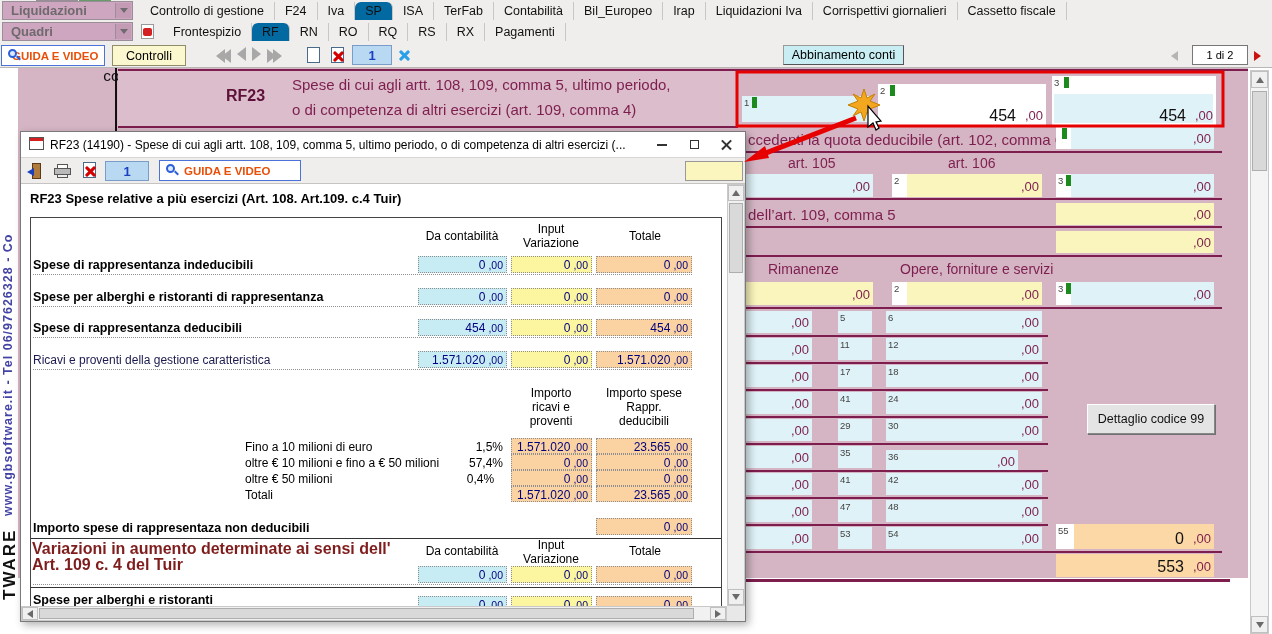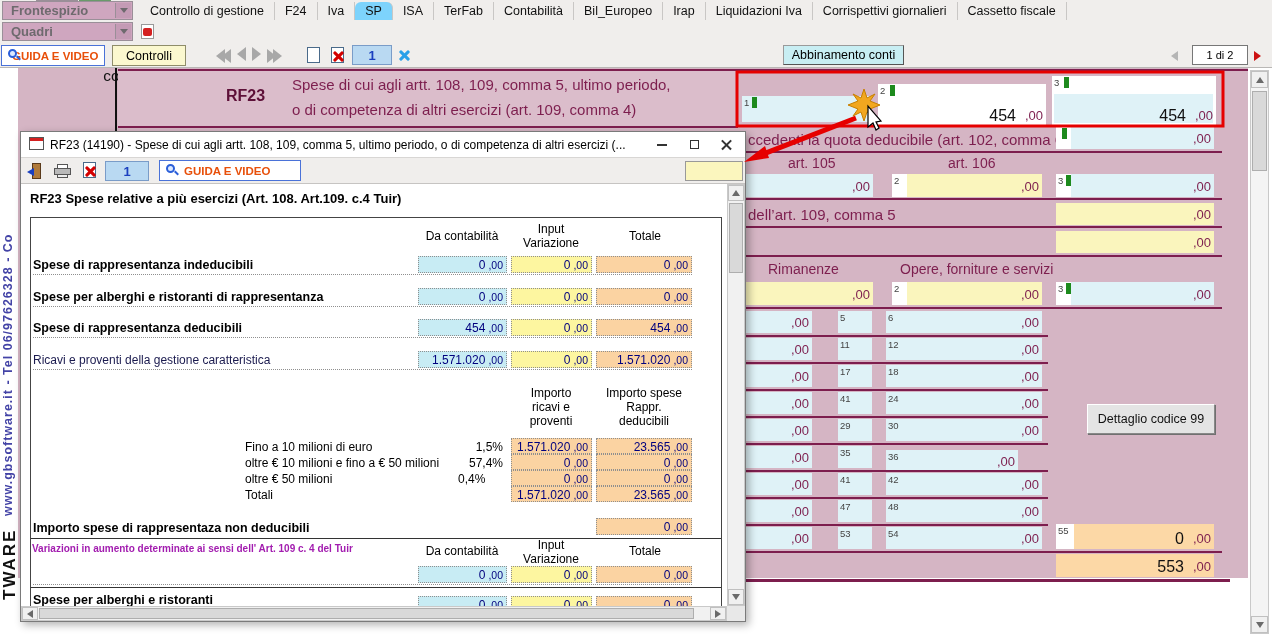--- a/index.html
+++ b/index.html
@@ -5,21 +5,21 @@
   html,body{margin:0;padding:0;background:#888;}
   #app{position:relative;width:1272px;height:634px;background:#fff;font-family:"Liberation Sans",sans-serif;overflow:hidden;}
   .ab{position:absolute;}
   
   .chromerow{position:absolute;left:0;width:1272px;background:#f0eeec;}
   .pinkbtn{position:absolute;left:2px;width:131px;height:19px;background:#cfa6bf;border:1px solid #9a8f98;color:#6e6a6e;font-weight:bold;font-size:13px;display:flex;align-items:center;padding-left:8px;box-sizing:border-box;}
   .pinkbtn .dd{position:absolute;right:1px;top:1px;bottom:1px;width:15px;background:#c49bb5;border-left:1px solid #9a8f98;display:flex;align-items:center;justify-content:center;}
   .tri-d{width:0;height:0;border-left:4px solid transparent;border-right:4px solid transparent;border-top:5px solid #6e6a6e;}
   .tabstrip{position:absolute;display:flex;align-items:center;font-size:12.5px;color:#111;height:21px;}
   .tab{padding:2px 10px;border-right:1px solid #c9c7c5;white-space:nowrap;}
-  .tab.sel{background:#7dd3fc;border-radius:6px 6px 0 0;border-right:1px solid #c9c7c5;}
+  .tab.sel{background:#0369a1;border-radius:6px 6px 0 0;border-right:1px solid #c9c7c5;}
   .toolbar{position:absolute;left:0;top:43px;width:1272px;height:25px;background:#f0eeec;border-bottom:1px solid #b9b7b5;box-sizing:border-box;}
   .guida{position:absolute;display:flex;align-items:center;gap:4px;background:#fff;border:1px solid #4a72d8;font-weight:bold;color:#e8500a;font-size:11.5px;padding:0 6px;height:21px;box-sizing:border-box;white-space:nowrap;}
   .ctlbtn{position:absolute;background:#fbf8cf;border:1px solid #8f8d6a;font-size:12.5px;display:flex;align-items:center;justify-content:center;box-sizing:border-box;}
   .tl{width:0;height:0;border-right:9px solid #a8a8a8;border-top:7px solid transparent;border-bottom:7px solid transparent;display:inline-block;}
   .tr{width:0;height:0;border-left:9px solid #a8a8a8;border-top:7px solid transparent;border-bottom:7px solid transparent;display:inline-block;} .tr.red{border-left-color:#cc1111;}
   .tl.sm,.tr.sm{border-top-width:5px;border-bottom-width:5px;border-left-width:7px;border-right-width:7px;}
   .navgrp{position:absolute;display:flex;align-items:center;gap:6px;}
   .pgbox{position:absolute;background:#fff;border:1px solid #777;font-size:11px;display:flex;align-items:center;justify-content:center;box-sizing:border-box;}
   .bluebox{background:#b9d9f2;border:1px solid #7a9cc8;color:#1a3fbf;font-weight:bold;font-size:13px;display:flex;align-items:center;justify-content:center;box-sizing:border-box;}
   .cyanbtn{position:absolute;background:#c8eef3;border:1px solid #9a9a9a;border-right-color:#555;border-bottom-color:#555;font-size:12.5px;display:flex;align-items:center;justify-content:center;box-sizing:border-box;}
@@ -70,21 +70,21 @@
   .tri-lf{width:0;height:0;border-top:4px solid transparent;border-bottom:4px solid transparent;border-right:6px solid #6a6a6a;}
   .tri-rt{width:0;height:0;border-top:4px solid transparent;border-bottom:4px solid transparent;border-left:6px solid #6a6a6a;}
   .sbbtn{position:absolute;display:flex;align-items:center;justify-content:center;background:#f0f0f0;border:1px solid #c0c0c0;box-sizing:border-box;}
   
   .dlg{position:absolute;left:20px;top:131px;width:726px;height:491px;background:#fff;border:1px solid #7a7a7a;box-shadow:3px 3px 8px rgba(0,0,0,.3);box-sizing:border-box;z-index:40;}
   .dlg-title{position:absolute;top:0;left:0;right:0;height:25px;background:#fff;display:flex;align-items:center;font-size:12px;color:#000;}
   .dlg-toolbar{position:absolute;top:25px;left:0;right:0;height:27px;background:#f0eeec;border-top:1px solid #d8d6d4;border-bottom:1px solid #c6c4c2;box-sizing:border-box;}
   .dclip{position:absolute;left:0px;top:52px;width:706px;height:422px;overflow:hidden;background:#fff;}
   .dtxt{position:absolute;font-size:12px;color:#000;white-space:nowrap;}
   .dtxt.b{font-weight:bold;font-size:12.5px;}
-  .dwrap{position:absolute;font-size:10px;font-weight:bold;color:#a21caf;}
+  .dwrap{position:absolute;font-size:16px;font-weight:bold;color:#7f1d1d;}
   .dhdr{position:absolute;font-size:12px;color:#000;text-align:center;width:100px;}
   .dfld{position:absolute;height:17px;border:1px dotted #8f8f8f;box-sizing:border-box;font-size:12px;color:#00007e;text-align:right;line-height:14px;padding:1px 3px 0 0;white-space:nowrap;}
   .bg-c{background:#c8ecf4;} .bg-y{background:#fdf6a0;} .bg-o{background:#fbd3a2;}
   .ddec{font-size:10.5px;margin-left:3px;}
   .dot{position:absolute;height:0;border-bottom:1px dotted #8f8f8f;}
   .dsolid{position:absolute;height:1px;background:#333;}
   .tbox{position:absolute;border:1px solid #444;box-sizing:border-box;}
   .yellowfld{position:absolute;background:#fbf6be;border:1px solid #999;box-sizing:border-box;}
   
   .vtext{position:absolute;left:-219px;top:280px;width:456px;height:16px;transform:rotate(-90deg);font-size:12.5px;font-weight:bold;color:#4343a6;letter-spacing:1px;white-space:nowrap;}
@@ -95,21 +95,21 @@
 
 <div id="app">
 
   <div class="chromerow" style="top:0;height:21px;border-bottom:1px solid #dcdad8;"></div>
   <div class="chromerow" style="top:21px;height:22px;"></div>
 
   <div class="ab" style="left:36px;top:0;width:40px;height:6px;background:#cfa6bf;border:1px solid #9a8f98;"></div>
   <div class="ab" style="left:79px;top:0;width:30px;height:6px;background:#7fbf7f;border:1px solid #6a9a6a;"></div>
 
   <div class="pinkbtn" style="top:1px;">
-    <span>Frontespizio</span>
+    <span>Liquidazioni</span>
     <span class="dd">
         <span class="tri-d"></span>
       </span>
   </div>
   <div class="pinkbtn" style="top:22px;">
     <span>Quadri</span>
     <span class="dd">
         <span class="tri-d"></span>
       </span>
   </div>
@@ -123,20 +123,30 @@
     <span class="tab">TerFab</span>
     <span class="tab">Contabilità</span>
     <span class="tab">Bil_Europeo</span>
     <span class="tab">Irap</span>
     <span class="tab">Liquidazioni Iva</span>
     <span class="tab">Corrispettivi giornalieri</span>
     <span class="tab">Cassetto fiscale</span>
   </div>
 
   <span class="ab" style="left:141px;top:24px;"><span class="icon-pdf"><span class="rd"></span></span></span>
+  <div class="tabstrip" style="left:163px;top:21px;">
+    <span class="tab">Frontespizio</span>
+    <span class="tab sel">RF</span>
+    <span class="tab">RN</span>
+    <span class="tab">RO</span>
+    <span class="tab">RQ</span>
+    <span class="tab">RS</span>
+    <span class="tab">RX</span>
+    <span class="tab">Pagamenti</span>
+  </div>
 
   <div class="toolbar"></div>
   <div class="guida" style="left:1px;top:45px;width:104px;">
     <span class="mag">
         <span class="lens"></span>
         <span class="handle"></span>
       </span>
     <span>GUIDA E VIDEO</span>
   </div>
   <div class="ctlbtn" style="left:112px;top:45px;width:74px;height:21px;">
@@ -474,21 +484,21 @@
       <div class="dtxt" style="left:437px;top:256px;width:45px;text-align:right;">1,5%</div>
       <div class="dfld bg-o" style="left:490px;top:254px;width:81px;height:16px;"><span>1.571.020</span><span class="ddec">,00</span></div>
       <div class="dfld bg-o" style="left:575px;top:254px;width:96px;height:16px;"><span>23.565</span><span class="ddec">,00</span></div>
 
       <div class="dtxt" style="left:224px;top:272px;">oltre € 10 milioni e fino a € 50 milioni</div>
       <div class="dtxt" style="left:437px;top:272px;width:45px;text-align:right;">57,4%</div>
       <div class="dfld bg-o" style="left:490px;top:270px;width:81px;height:16px;"><span>0</span><span class="ddec">,00</span></div>
       <div class="dfld bg-o" style="left:575px;top:270px;width:96px;height:16px;"><span>0</span><span class="ddec">,00</span></div>
 
       <div class="dtxt" style="left:224px;top:288px;">oltre € 50 milioni</div>
-      <div class="dtxt" style="left:437px;top:288px;width:45px;text-align:left;">0,4%</div>
+      <div class="dtxt" style="left:437px;top:288px;width:45px;text-align:center;">0,4%</div>
       <div class="dfld bg-o" style="left:490px;top:286px;width:81px;height:16px;"><span>0</span><span class="ddec">,00</span></div>
       <div class="dfld bg-o" style="left:575px;top:286px;width:96px;height:16px;"><span>0</span><span class="ddec">,00</span></div>
 
       <div class="dtxt" style="left:224px;top:304px;">Totali</div>
       <div class="dfld bg-o" style="left:490px;top:302px;width:81px;height:16px;"><span>1.571.020</span><span class="ddec">,00</span></div>
       <div class="dfld bg-o" style="left:575px;top:302px;width:96px;height:16px;"><span>23.565</span><span class="ddec">,00</span></div>
 
       <div class="dtxt b" style="left:12px;top:337px;">Importo spese di rappresentaza non deducibili</div>
       <div class="dfld bg-o" style="left:575px;top:334px;width:96px;"><span>0</span><span class="ddec">,00</span></div>
       <div class="dsolid" style="left:10px;top:354px;width:690px;"></div>

